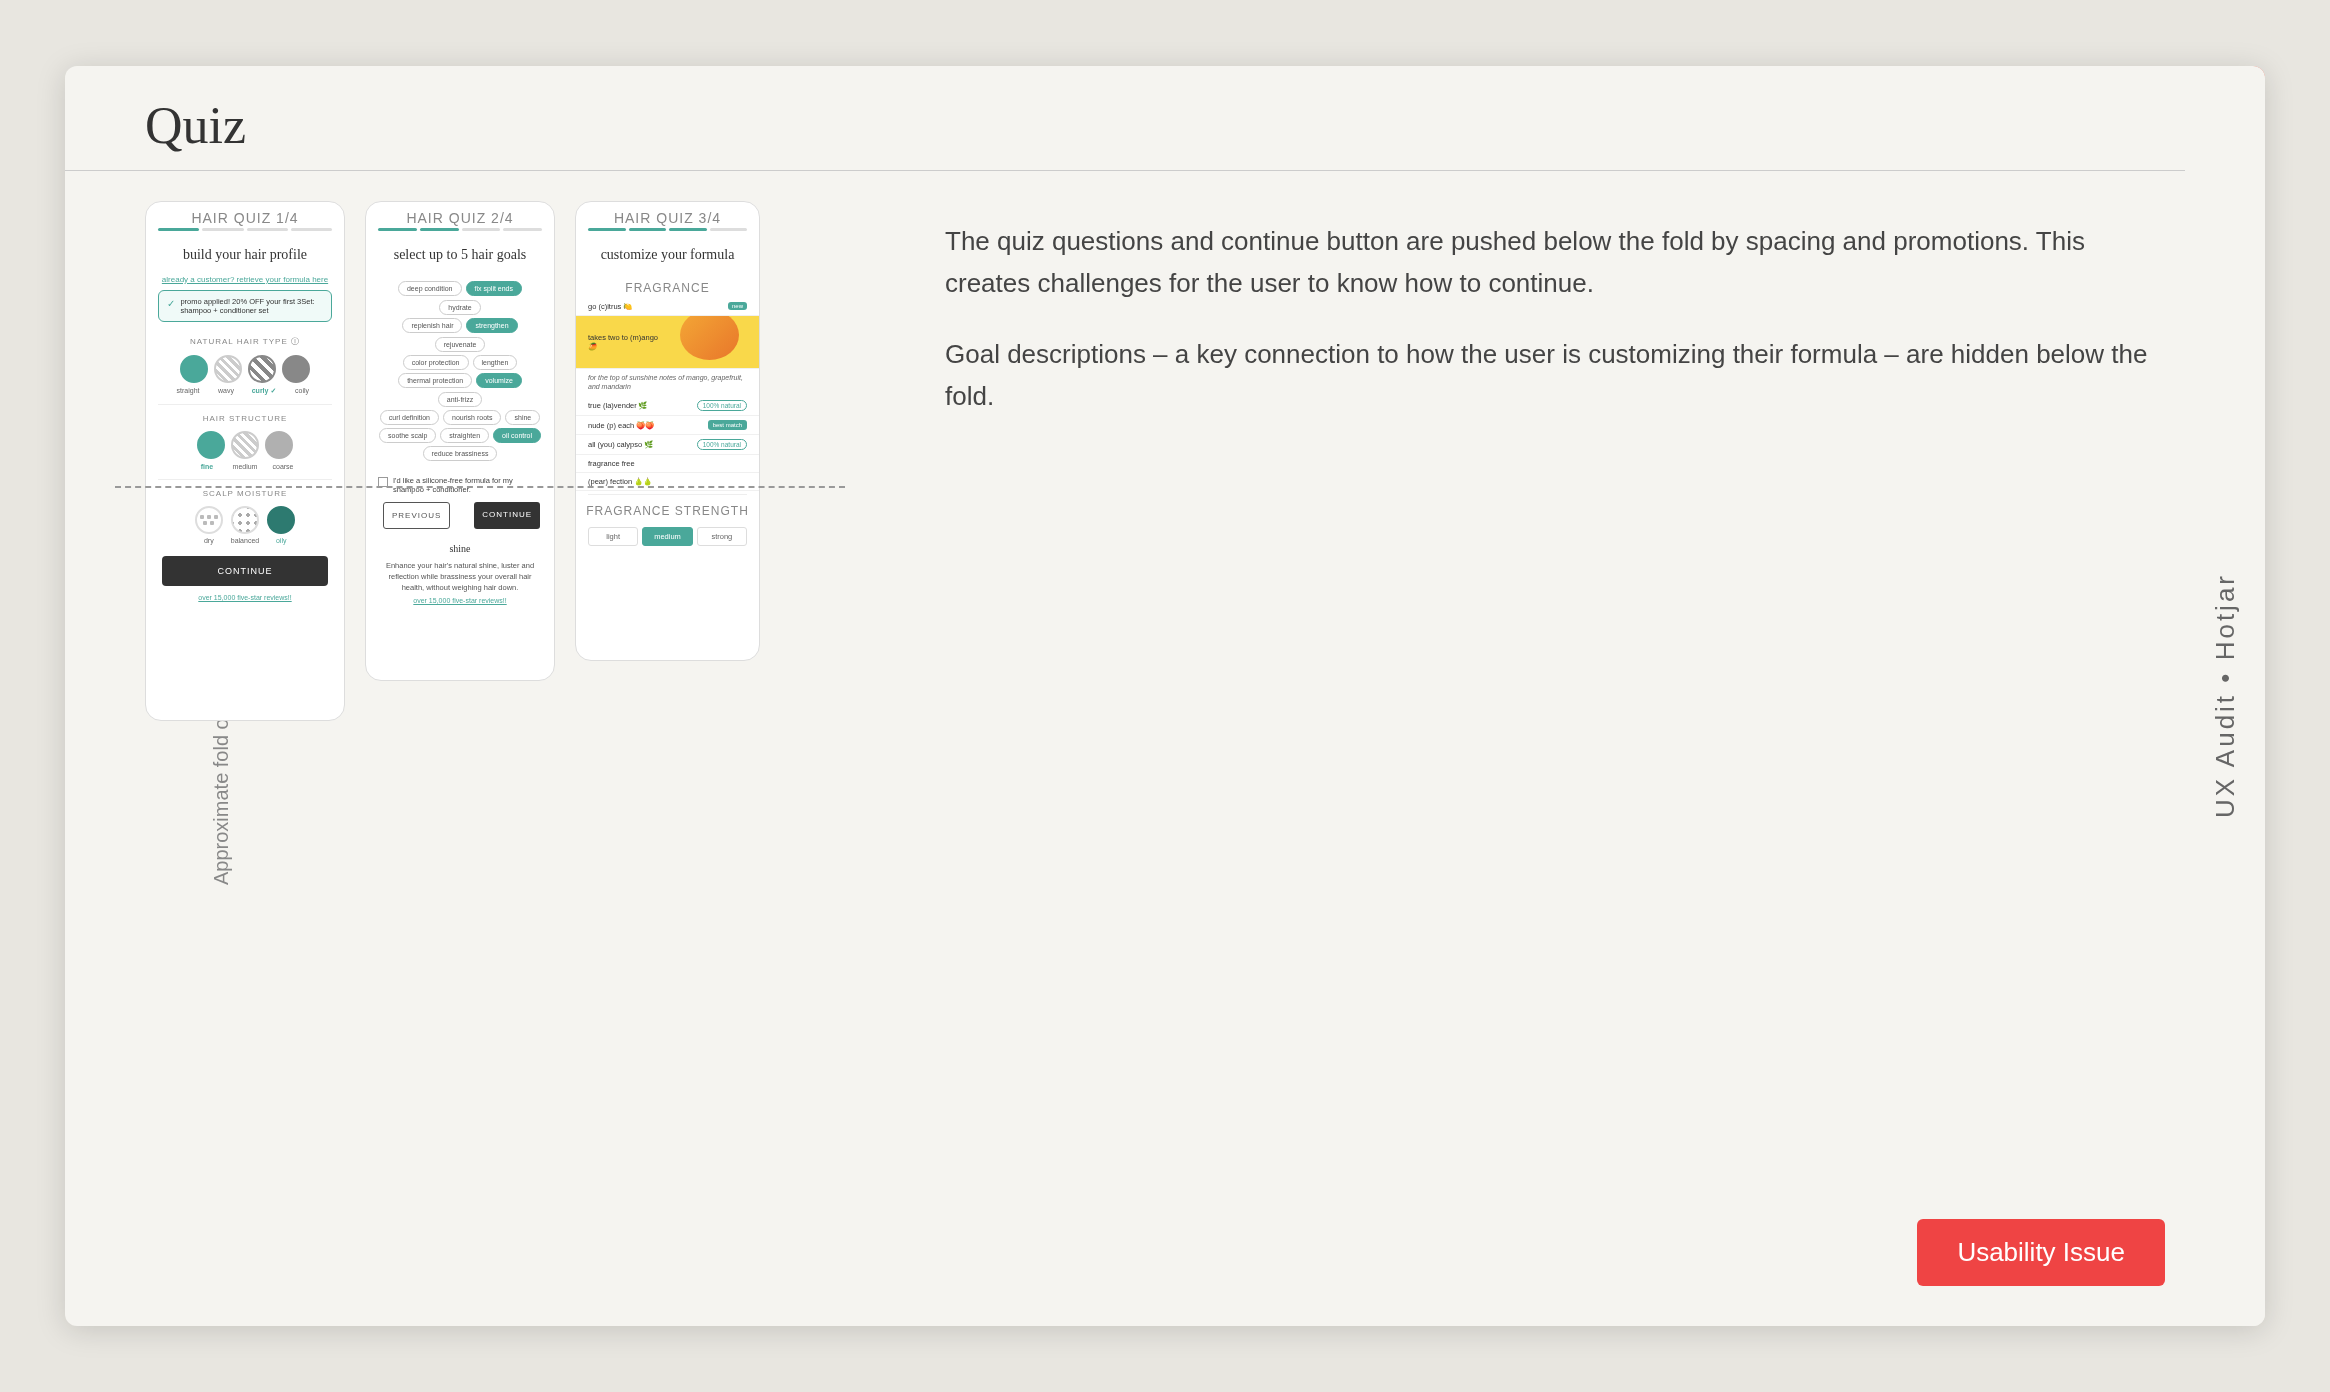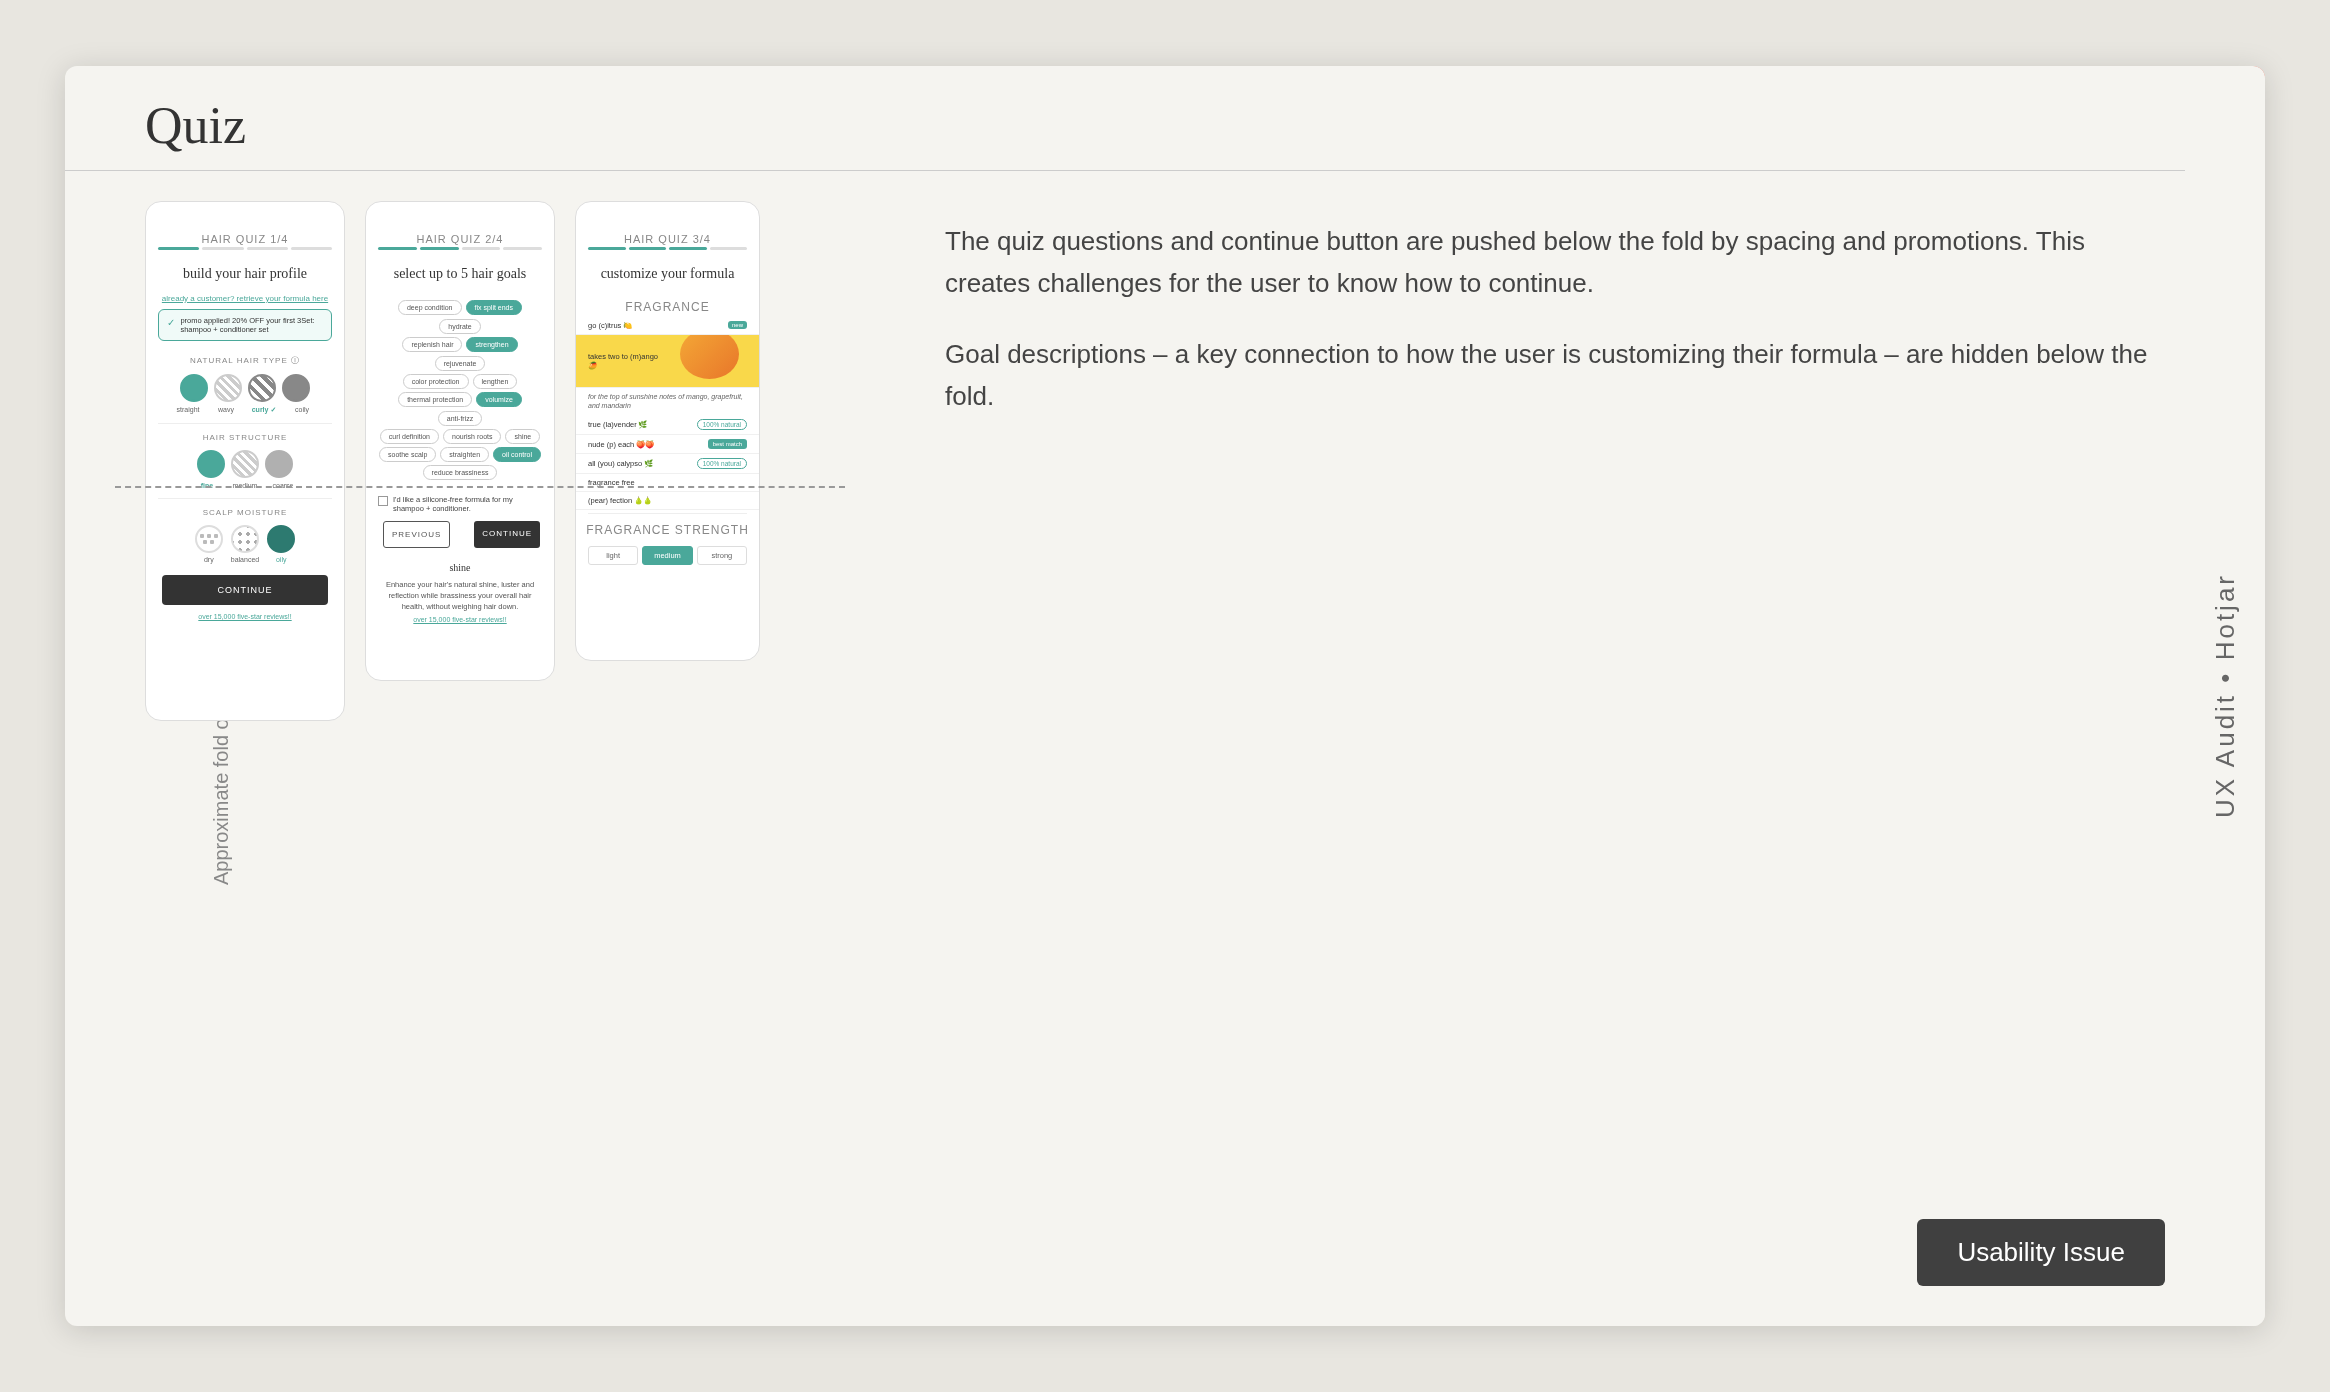--- a/index.html
+++ b/index.html
@@ -124,26 +124,25 @@
       min-height: 480px;
     }
     .phone-mockup.small-m {
       width: 185px;
       min-height: 460px;
     }
 
     
     .mock-header {
       text-align: center;
-      font-size: 11px;
+      font-size: 14px;
       color: #888;
       padding: 8px 10px 2px;
       letter-spacing: 1px;
       text-transform: uppercase;
-      margin-top: 23px;
     }
     .mock-progress {
       display: flex;
       gap: 3px;
       padding: 0 12px 6px;
       justify-content: center;
     }
     .mock-progress-bar {
       height: 3px;
       flex: 1;
@@ -430,21 +429,21 @@
       color: #444;
       font-family: Arial, sans-serif;
       margin-bottom: 30px;
     }
 
     
     .usability-btn {
       position: absolute;
       bottom: 40px;
       right: 100px;
-      background: #404040;
+      background: #ef4444;
       color: white;
       padding: 18px 40px;
       font-size: 26px;
       border-radius: 6px;
       font-family: Arial, sans-serif;
     }
 
     
     .mockups-wrapper {
       position: relative;

